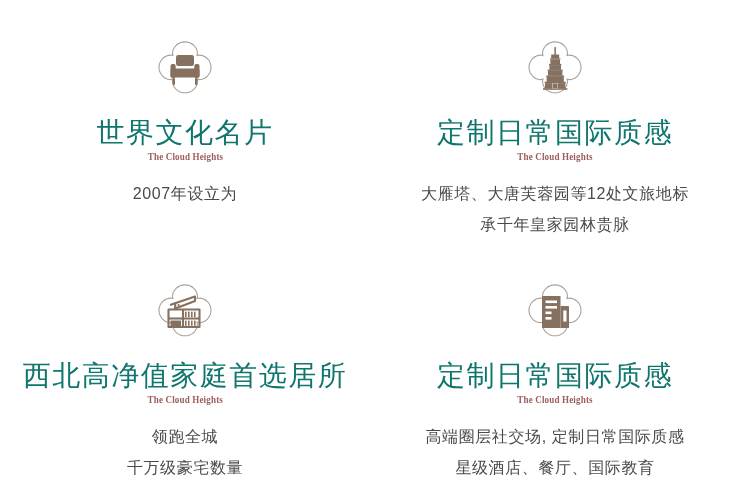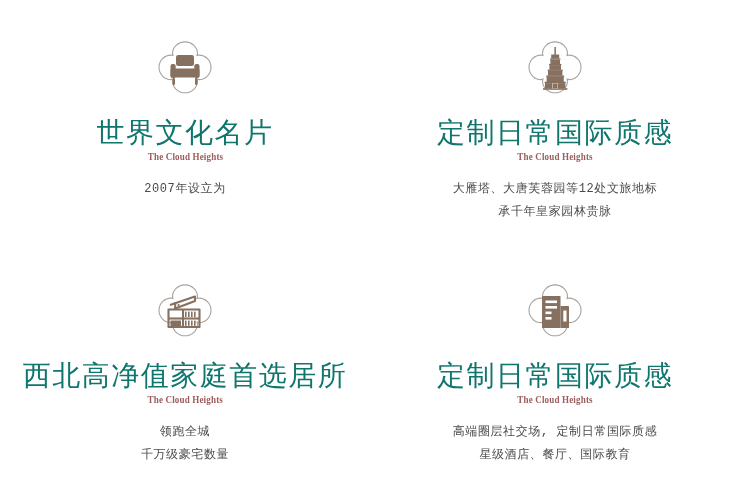--- a/index.html
+++ b/index.html
@@ -70,22 +70,22 @@
     transform: scaleX(0.82);
     line-height: 1.1;
   }
 
   
   .desc-block {
     margin-top: 16px;
     text-align: center;
   }
   .desc-line {
-    font-family: Liberation Mono, monospace;
-    font-size: 12px;
+    font-family: Liberation Sans, sans-serif;
+    font-size: 16px;
     color: #4a4a4a;
     letter-spacing: 0.6px;
     line-height: 1.95;
     white-space: nowrap;
   }
 </style>
 </head>
 <body>
 
 <div class="feature-grid">

